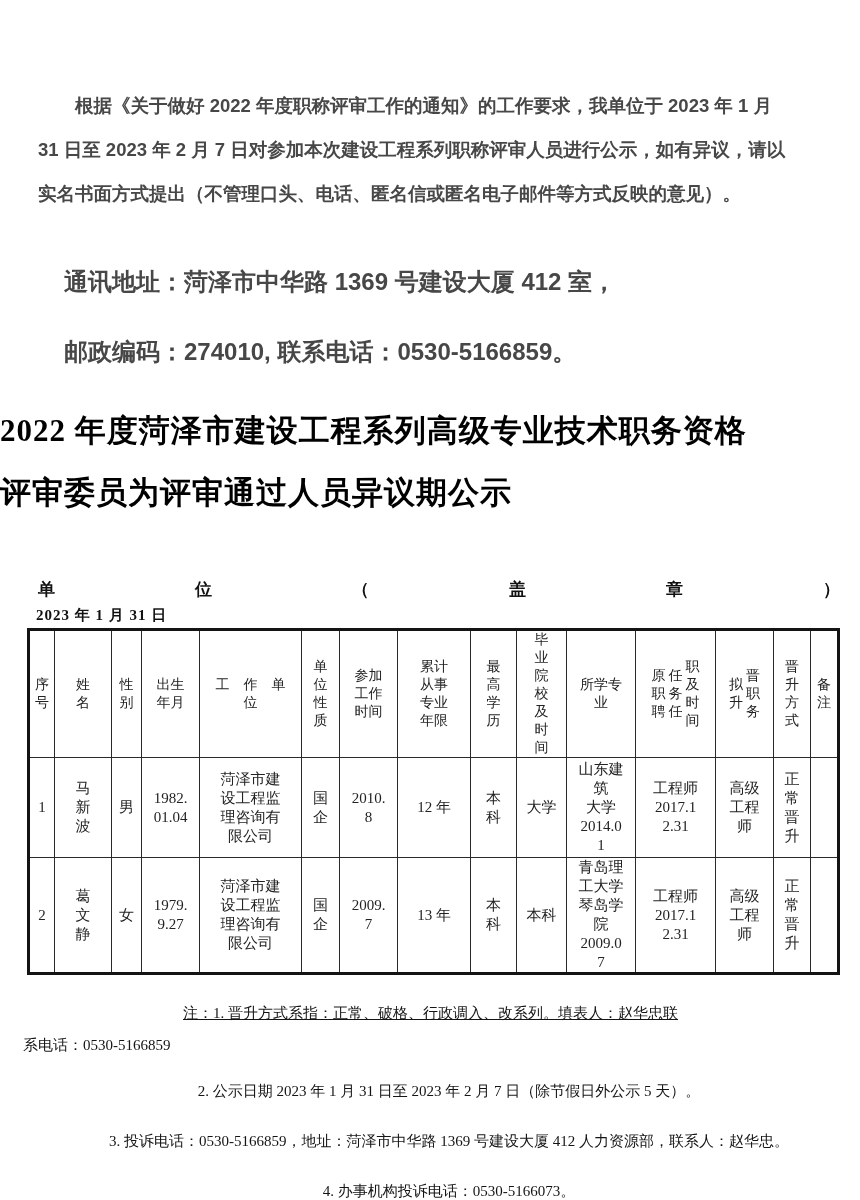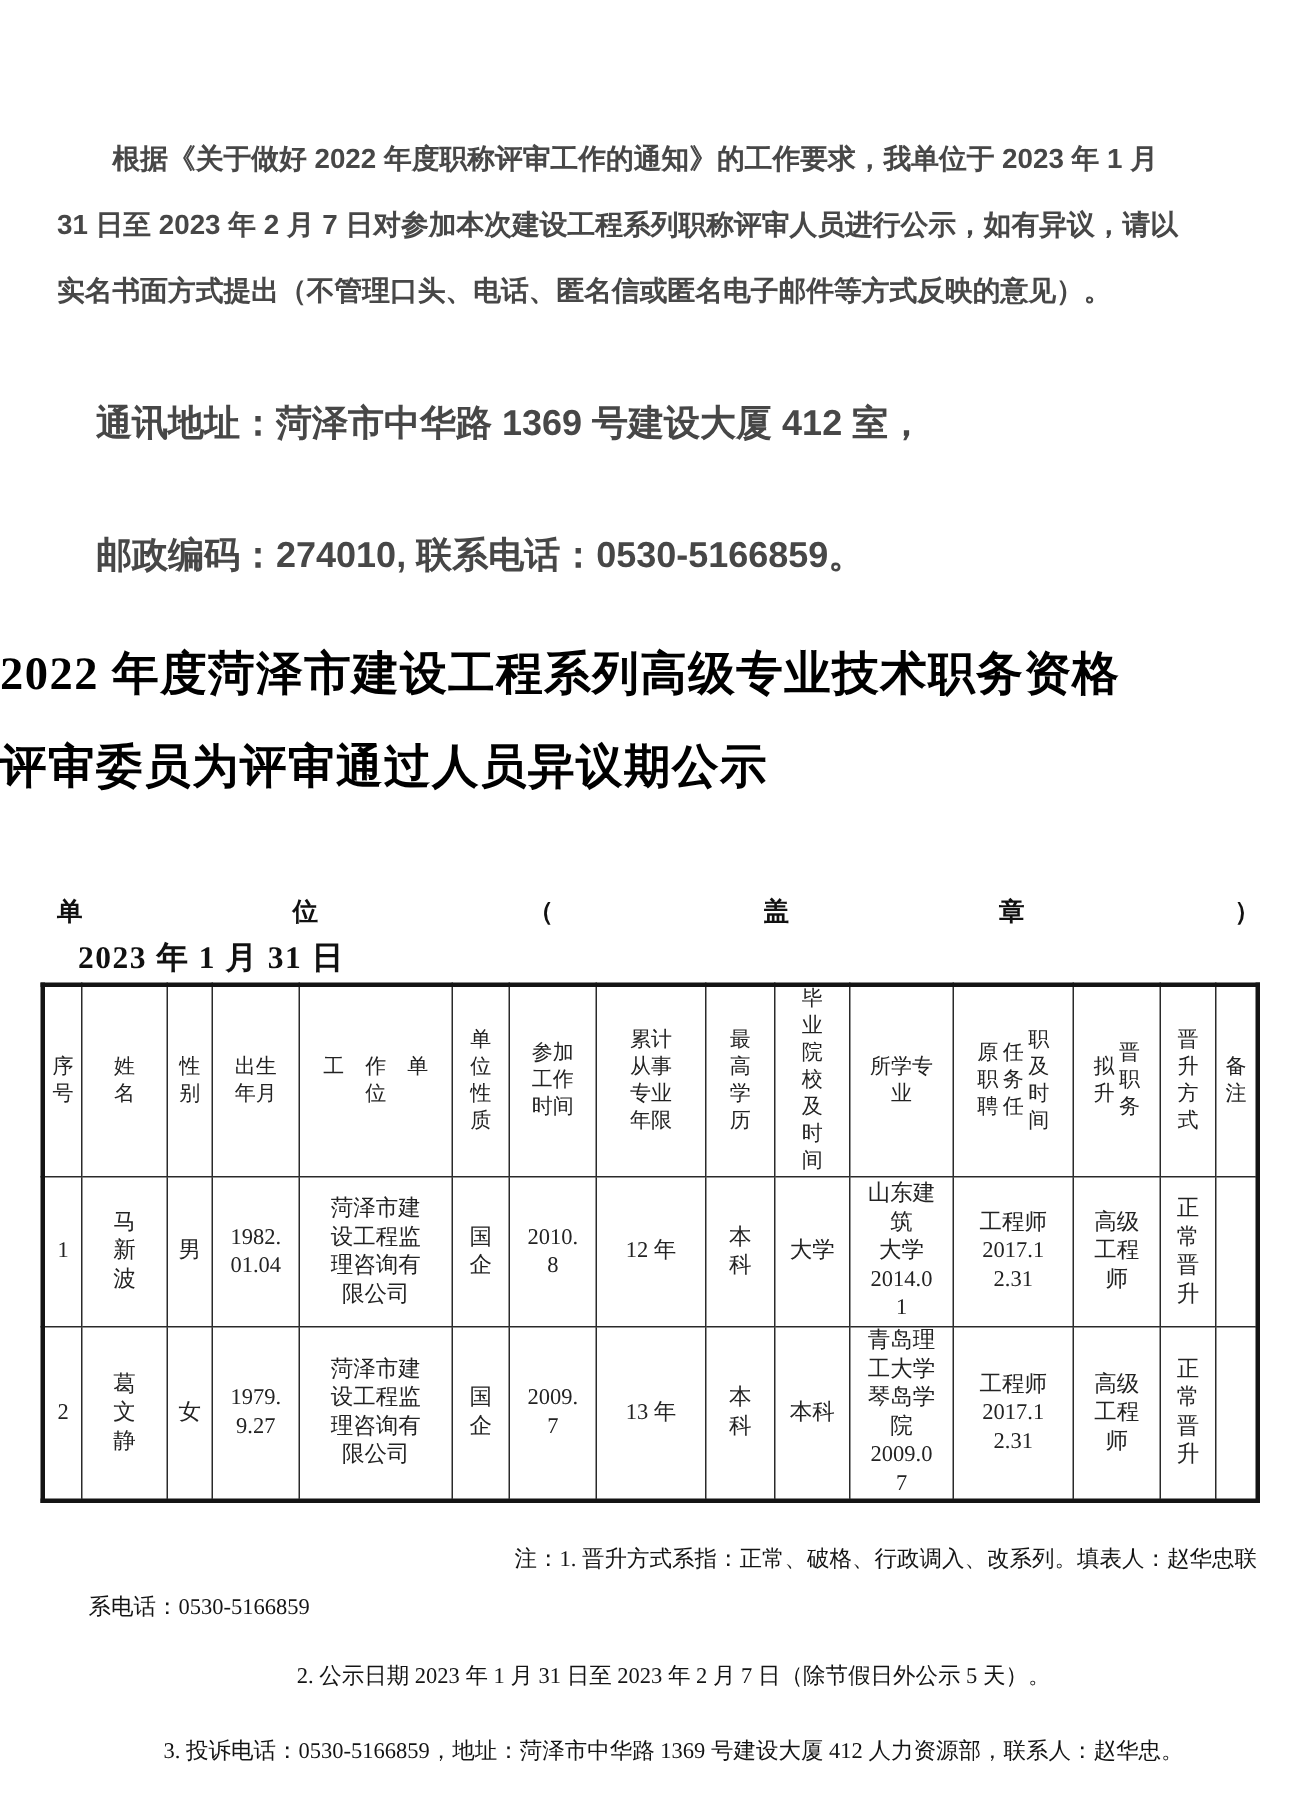--- a/index.html
+++ b/index.html
@@ -25,21 +25,21 @@
     text-indent:37px;
   }
   .contact{
     font-family:"Liberation Sans","DejaVu Sans",sans-serif;
     font-weight:bold;
     font-size:24px;
     color:#474747;
     margin:0 0 0 64px;
   }
   .addr{margin-top:50px;}
-  .postal{margin-top:56px;}
+  .postal{margin-top:38px;}
   
   .doc-title{
     margin:32px 0 0 0;
     font-family:"Liberation Serif","DejaVu Serif",serif;
     font-weight:bold;
     font-size:31px;
     line-height:62px;
     letter-spacing:1px;
     color:#000;
     white-space:pre-line;
@@ -47,23 +47,23 @@
   
   .seal-row{
     margin:54px 20px 0 38px;
     display:flex;
     justify-content:space-between;
     font-weight:bold;
     font-size:17px;
     color:#111;
   }
   .date-line{
-    margin:5px 0 3px 52px;
-    font-weight:bold;
-    font-size:21px;
+    margin:5px 0 3px 36px;
+    font-weight:bold;
+    font-size:15px;
     letter-spacing:1px;
     color:#111;
   }
   
   table.roster{
     margin-left:27px;
     width:810px;
     table-layout:fixed;
     border-collapse:collapse;
     border:3px solid #141414;
@@ -91,24 +91,25 @@
   tr.body-row-0 td, tr.body-row-1 td{font-size:15px;line-height:19px;}
   td.seq{vertical-align:top;padding-top:3px;}
   
   .notes{
     margin:22px 22px 0 23px;
     font-size:15px;
     color:#141414;
   }
   .note-row1{
     display:flex;
-    justify-content:flex-end;
+    justify-content:center;
     line-height:32px;
-  }
-  .note-wrap{line-height:32px;margin-left:36px;}
+    text-decoration:underline;
+  }
+  .note-wrap{line-height:32px;}
   .note{line-height:32px;text-indent:37px;text-align:center;}
   .note2{margin-top:14px;}
   .note3{margin-top:18px;}
   .note4{margin-top:18px;}
 </style>
 </head>
 <body>
 
 <div class="page">
 

